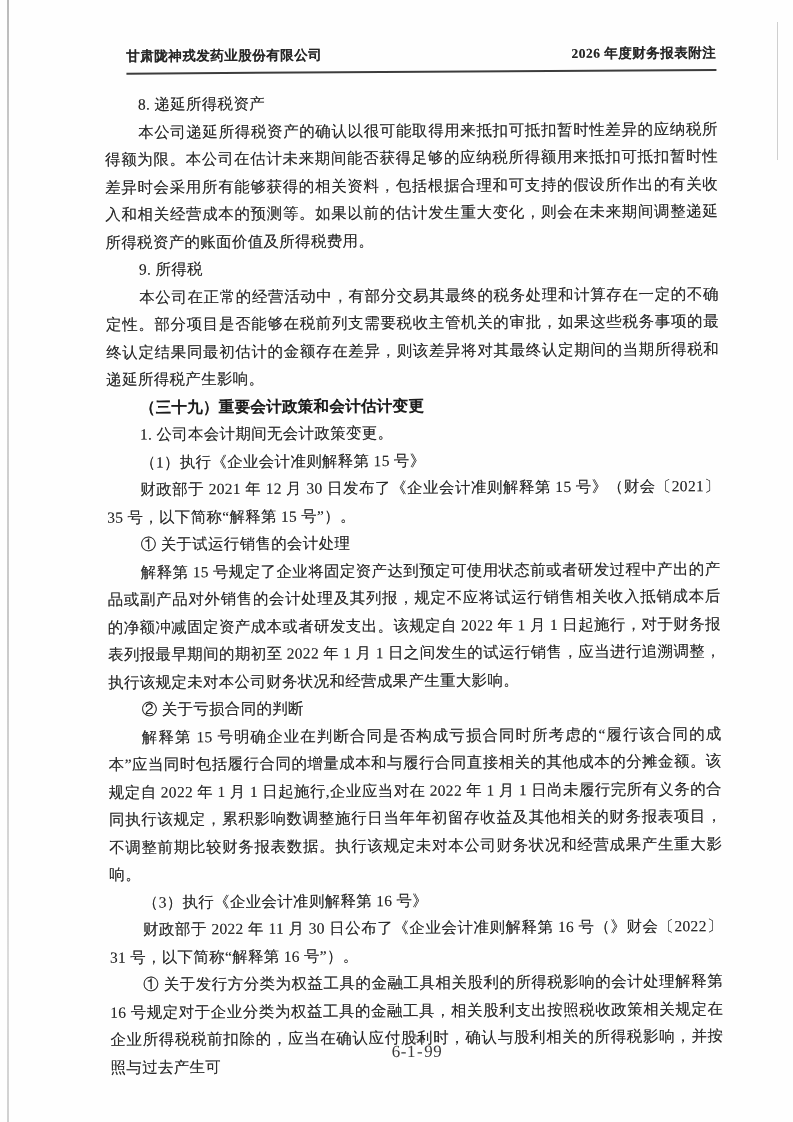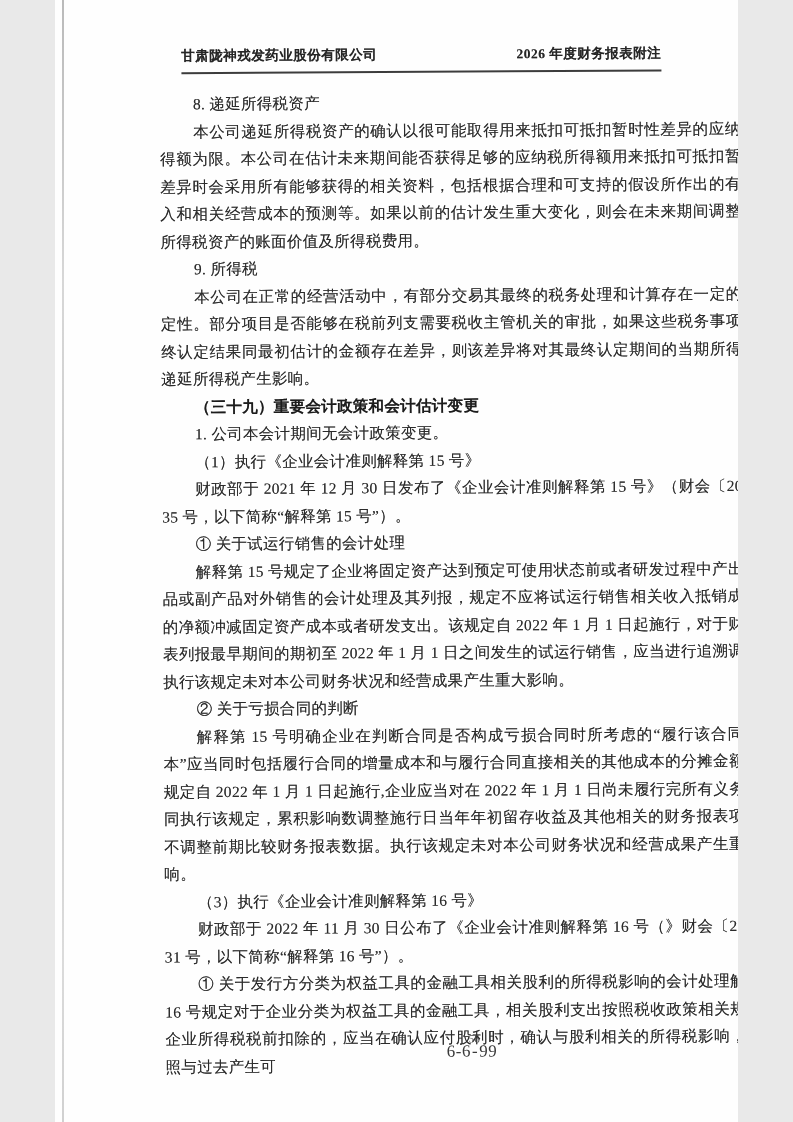--- a/index.html
+++ b/index.html
@@ -3,21 +3,21 @@
 <meta charset="utf-8">
 <style>
   html, body {
     margin: 0;
     padding: 0;
     background: #e9e9e9;
     font-family: "Liberation Serif", "DejaVu Serif", serif;
   }
   .sheet {
     position: relative;
-    width: 683px;
+    width: 793px;
     height: 1122px;
     margin: 0 auto;
     background: #fefefe;
     overflow: hidden;
     color: #2b2b2b;
   }
   
   .scan-edge-left {
     position: absolute;
     left: 7px; top: 0;
@@ -121,17 +121,17 @@
       <p class="heading">① 关于试运行销售的会计处理</p>
       <p class="para">解释第 15 号规定了企业将固定资产达到预定可使用状态前或者研发过程中产出的产品或副产品对外销售的会计处理及其列报，规定不应将试运行销售相关收入抵销成本后的净额冲减固定资产成本或者研发支出。该规定自 2022 年 1 月 1 日起施行，对于财务报表列报最早期间的期初至 2022 年 1 月 1 日之间发生的试运行销售，应当进行追溯调整，执行该规定未对本公司财务状况和经营成果产生重大影响。</p>
       <p class="heading">② 关于亏损合同的判断</p>
       <p class="para">解释第 15 号明确企业在判断合同是否构成亏损合同时所考虑的“履行该合同的成本”应当同时包括履行合同的增量成本和与履行合同直接相关的其他成本的分摊金额。该规定自 2022 年 1 月 1 日起施行,企业应当对在 2022 年 1 月 1 日尚未履行完所有义务的合同执行该规定，累积影响数调整施行日当年年初留存收益及其他相关的财务报表项目，不调整前期比较财务报表数据。执行该规定未对本公司财务状况和经营成果产生重大影响。</p>
       <p class="heading">（3）执行《企业会计准则解释第 16 号》</p>
       <p class="para">财政部于 2022 年 11 月 30 日公布了《企业会计准则解释第 16 号（》财会〔2022〕31 号，以下简称“解释第 16 号”）。</p>
       <p class="para">① 关于发行方分类为权益工具的金融工具相关股利的所得税影响的会计处理解释第 16 号规定对于企业分类为权益工具的金融工具，相关股利支出按照税收政策相关规定在企业所得税税前扣除的，应当在确认应付股利时，确认与股利相关的所得税影响，并按照与过去产生可</p>
     </div>
 
     <div class="page-footer">
-      <span><span>6-6</span><span class="pn-ov"><span class="pn-sup">56</span><span>-</span></span><span>99</span></span>
+      <span><span>6-1</span><span class="pn-ov"><span class="pn-sup">56</span><span>-</span></span><span>99</span></span>
     </div>
 
   </div>
 </div>
 
 </body></html>

